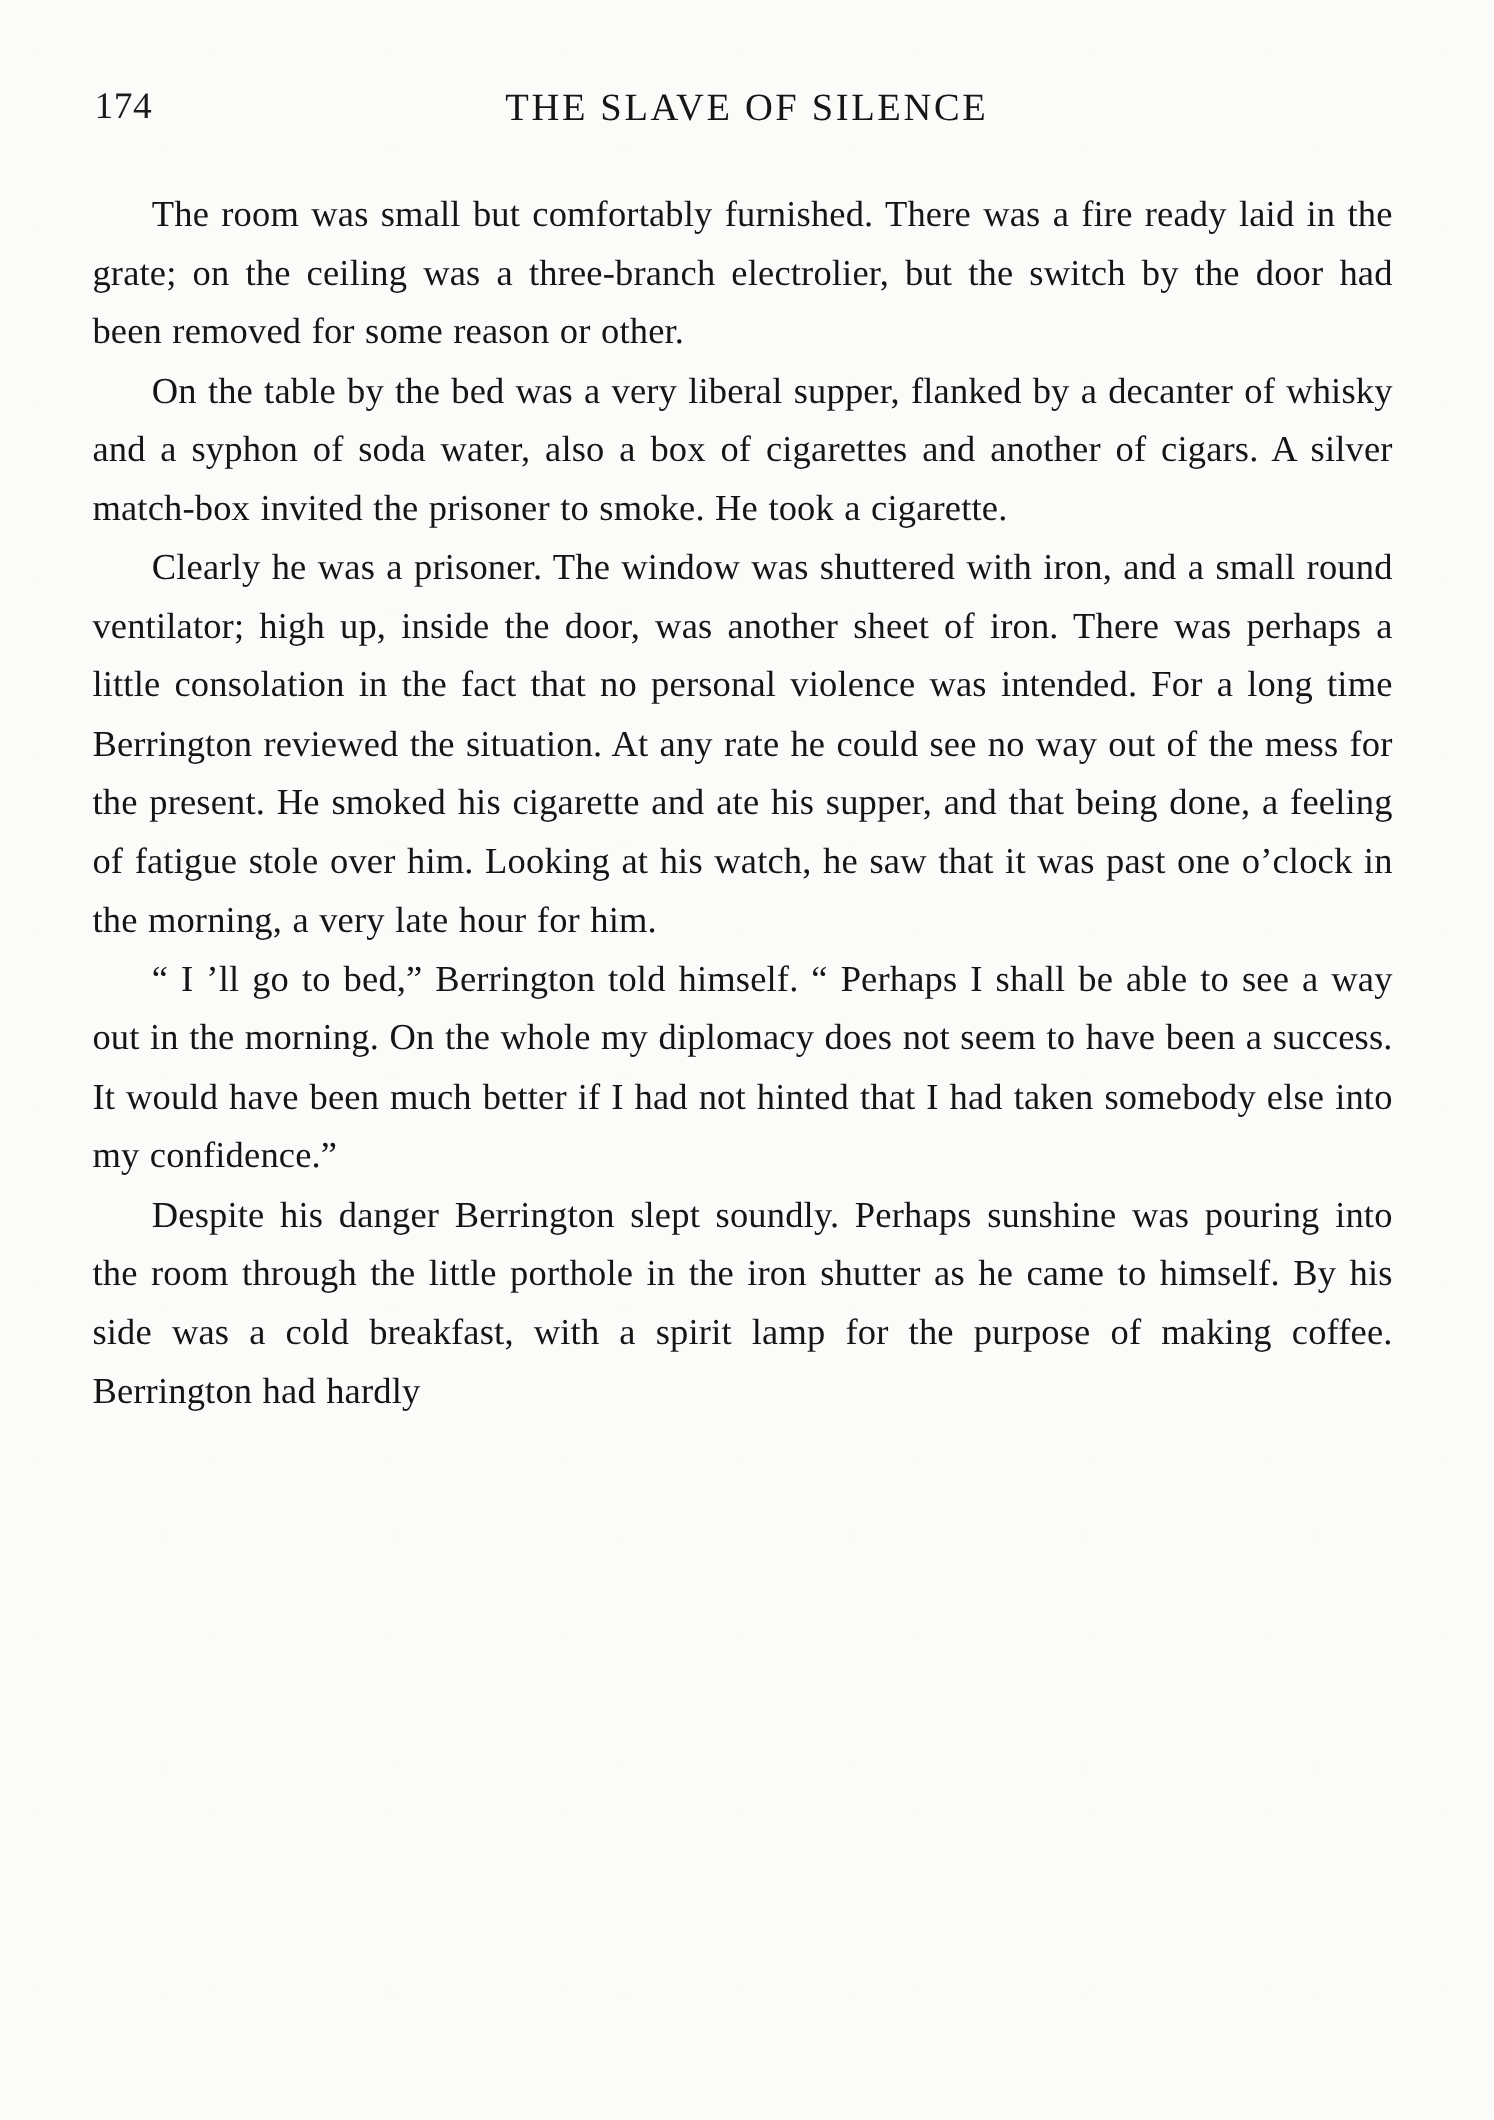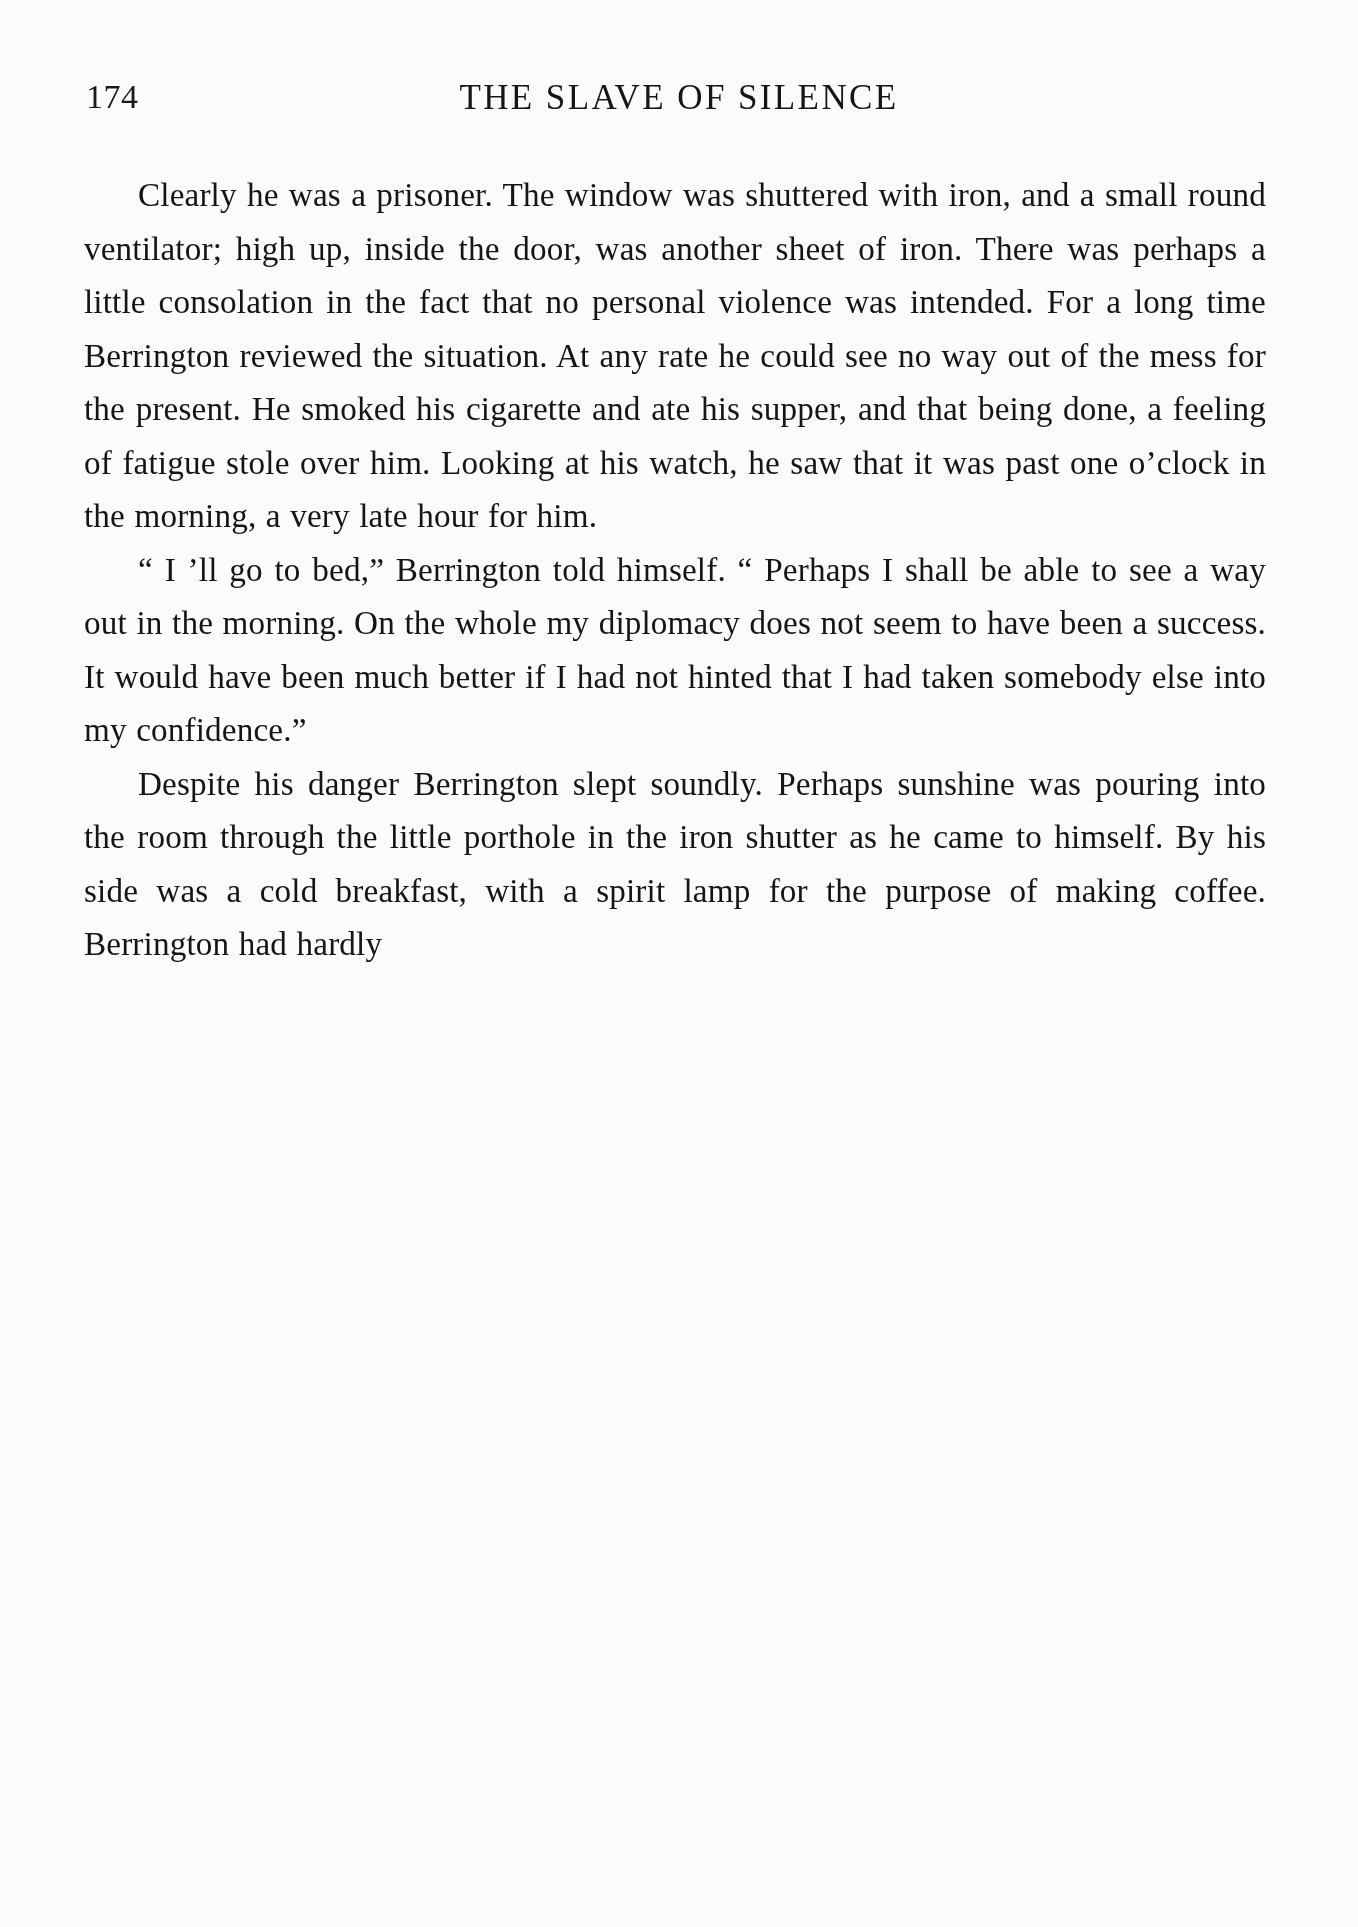--- a/index.html
+++ b/index.html
@@ -82,19 +82,21 @@
 <body>
 
 <div class="page">
 
   <div class="page-header">
     <span class="folio">174</span>
     <span class="running-head">THE SLAVE OF SILENCE</span>
   </div>
 
   <div class="body-text">
+    <p>The room was small but comfortably furnished. There was a fire ready laid in the grate; on the ceiling was a three-branch electrolier, but the switch by the door had been removed for some reason or other.</p>
+    <p>On the table by the bed was a very liberal supper, flanked by a decanter of whisky and a syphon of soda water, also a box of cigarettes and another of cigars. A silver match-box invited the prisoner to smoke.  He took a cigarette.</p>
     <p>Clearly he was a prisoner.  The window was shuttered with iron, and a small round ventilator; high up, inside the door, was another sheet of iron.  There was perhaps a little consolation in the fact that no personal violence was intended.  For a long time Berrington reviewed the situation.  At any rate he could see no way out of the mess for the present.  He smoked his cigarette and ate his supper, and that being done, a feeling of fatigue stole over him.  Looking at his watch, he saw that it was past one o’clock in the morning, a very late hour for him.</p>
     <p>“ I ’ll go to bed,” Berrington told himself.  “ Perhaps I shall be able to see a way out in the morning. On the whole my diplomacy does not seem to have been a success.  It would have been much better if I had not hinted that I had taken somebody else into my confidence.”</p>
     <p>Despite his danger Berrington slept soundly.  Perhaps sunshine was pouring into the room through the little porthole in the iron shutter as he came to himself.  By his side was a cold breakfast, with a spirit lamp for the purpose of making coffee.  Berrington had hardly</p>
   </div>
 
   <div class="grain"></div>
 </div>
 
 </body></html>

